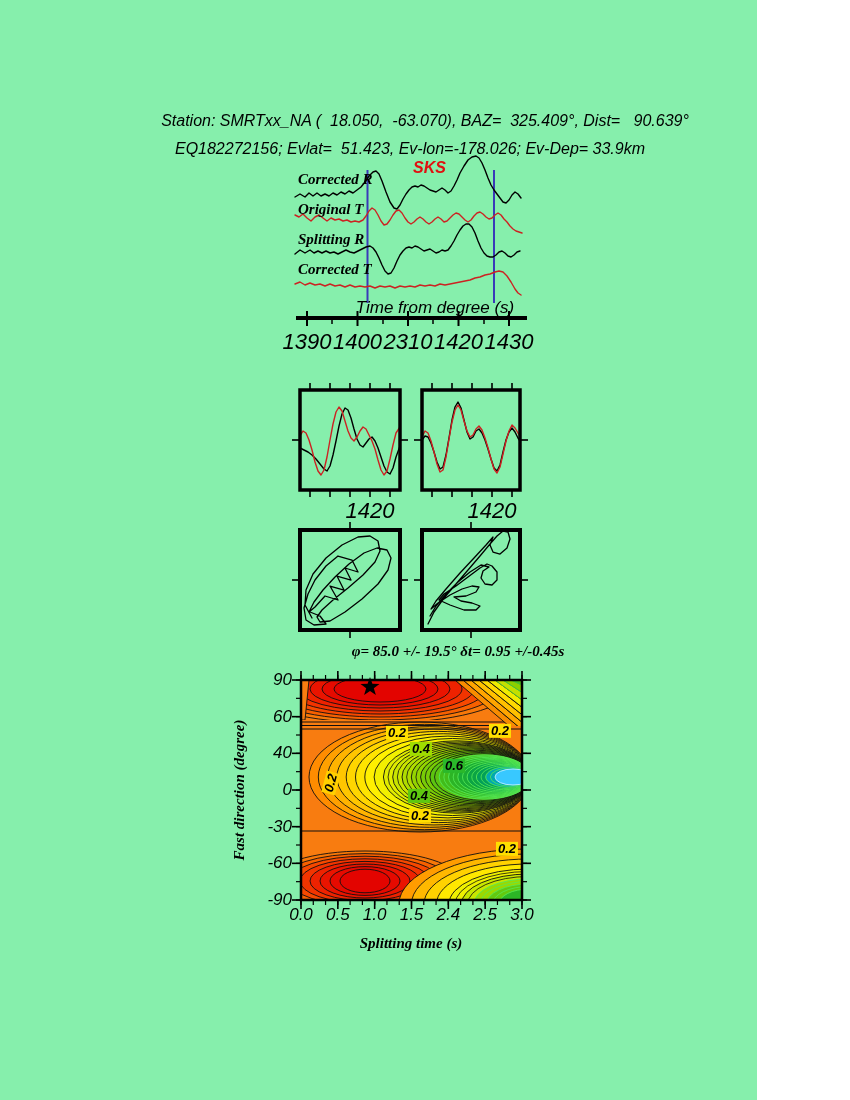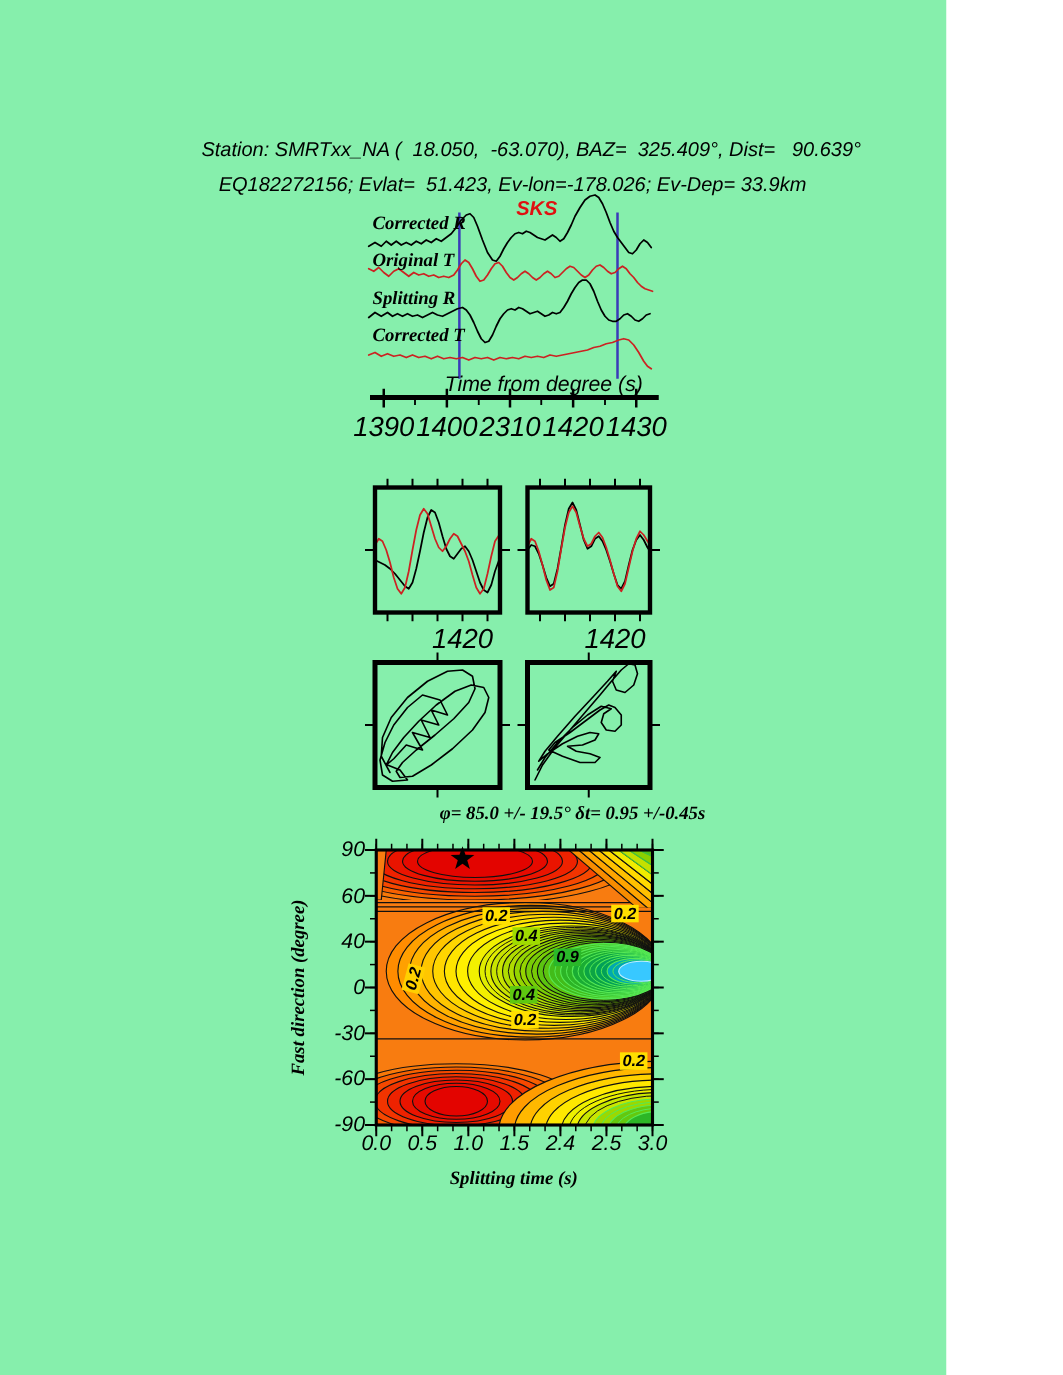--- a/index.html
+++ b/index.html
@@ -352,20 +352,20 @@
       <div class="t sans17 ctr" style="left: 374.667px; top: 906px;">1.0</div>
       <div class="t sans17 ctr" style="left: 411.5px; top: 906px;">1.5</div>
       <div class="t sans17 ctr" style="left: 448.333px; top: 906px;">2.4</div>
       <div class="t sans17 ctr" style="left: 485.167px; top: 906px;">2.5</div>
       <div class="t sans17 ctr" style="left: 522px; top: 906px;">3.0</div>
     </div>
   <div id="contour-labels">
       <div class="clabel" style="left: 397px; top: 733px; background: rgb(255, 223, 0); transform: translate(-50%, -50%);">0.2</div>
       <div class="clabel" style="left: 500px; top: 731px; background: rgb(255, 223, 0); transform: translate(-50%, -50%);">0.2</div>
       <div class="clabel" style="left: 421px; top: 749px; background: rgb(159, 220, 0); transform: translate(-50%, -50%);">0.4</div>
-      <div class="clabel" style="left: 454px; top: 766px; background: rgb(42, 184, 42); transform: translate(-50%, -50%);">0.9</div>
+      <div class="clabel" style="left: 454px; top: 766px; background: rgb(42, 184, 42); transform: translate(-50%, -50%);">0.6</div>
       <div class="clabel" style="left: 419px; top: 796px; background: rgb(94, 200, 16); transform: translate(-50%, -50%);">0.4</div>
       <div class="clabel" style="left: 420px; top: 816px; background: rgb(255, 223, 0); transform: translate(-50%, -50%);">0.2</div>
       <div class="clabel" style="left: 507px; top: 849px; background: rgb(255, 223, 0); transform: translate(-50%, -50%);">0.2</div>
       <div class="clabel" style="left: 331px; top: 783px; background: rgb(255, 208, 0); transform: translate(-50%, -50%) rotate(-75deg);">0.2</div>
     </div>
 
 </div>
 
 </body></html>

